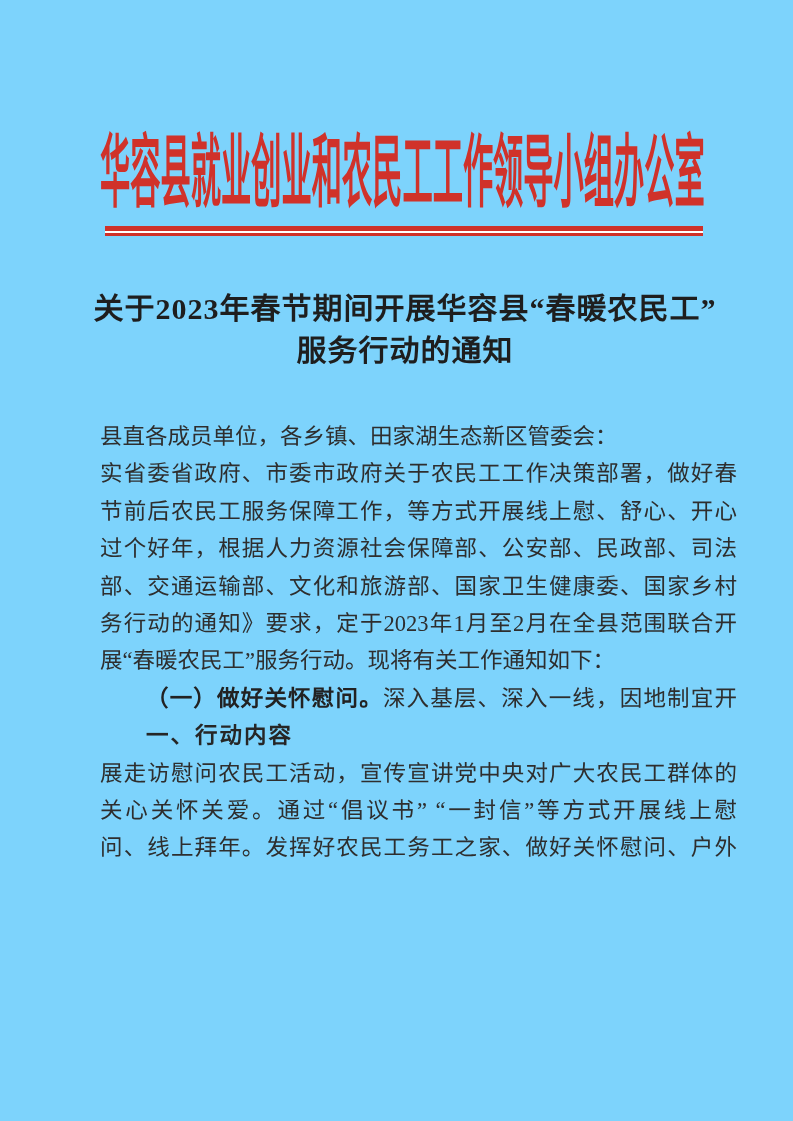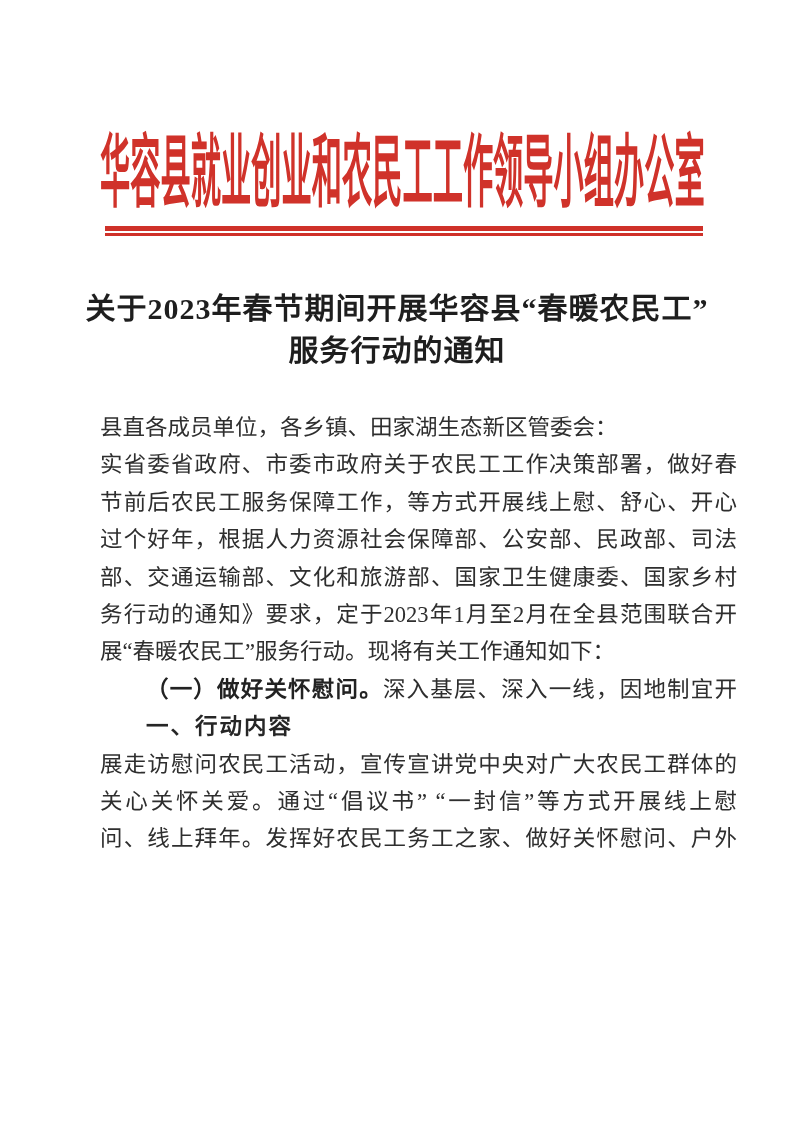--- a/index.html
+++ b/index.html
@@ -6,21 +6,21 @@
     margin: 0;
     padding: 0;
     background: #e8e8e8;
     font-family: "Liberation Serif", serif;
   }
   .page {
     position: relative;
     width: 793px;
     height: 1121px;
     margin: 0 auto;
-    background: #ffffff;
+    background: #7dd3fc;
     overflow: hidden;
   }
   
   .letterhead {
     position: absolute;
     top: 130px;
     left: 100px;
     width: 610px;
     height: 90px;
     overflow: visible;
@@ -44,34 +44,34 @@
     width: 598px;
     height: 2px;
     border-top: 5px solid #cf3129;
     border-bottom: 3px solid #cf3129;
     background: #ffffff;
   }
   
   .doc-title {
     position: absolute;
     top: 288px;
-    left: 52px;
+    left: 60px;
     width: 690px;
     text-align: center;
     font-size: 30px;
     line-height: 42px;
     font-weight: bold;
     color: #1e1e1e;
     letter-spacing: 1px;
     font-family: "Liberation Serif", serif;
   }
   
   .body-text {
     position: absolute;
-    top: 409px;
+    top: 418px;
     left: 100px;
     width: 637px;
     font-size: 22.5px;
     line-height: 37.4px;
     color: #2e2e2e;
     font-family: "Liberation Serif", serif;
   }
   .line {
     height: 37.4px;
     text-align: justify;

